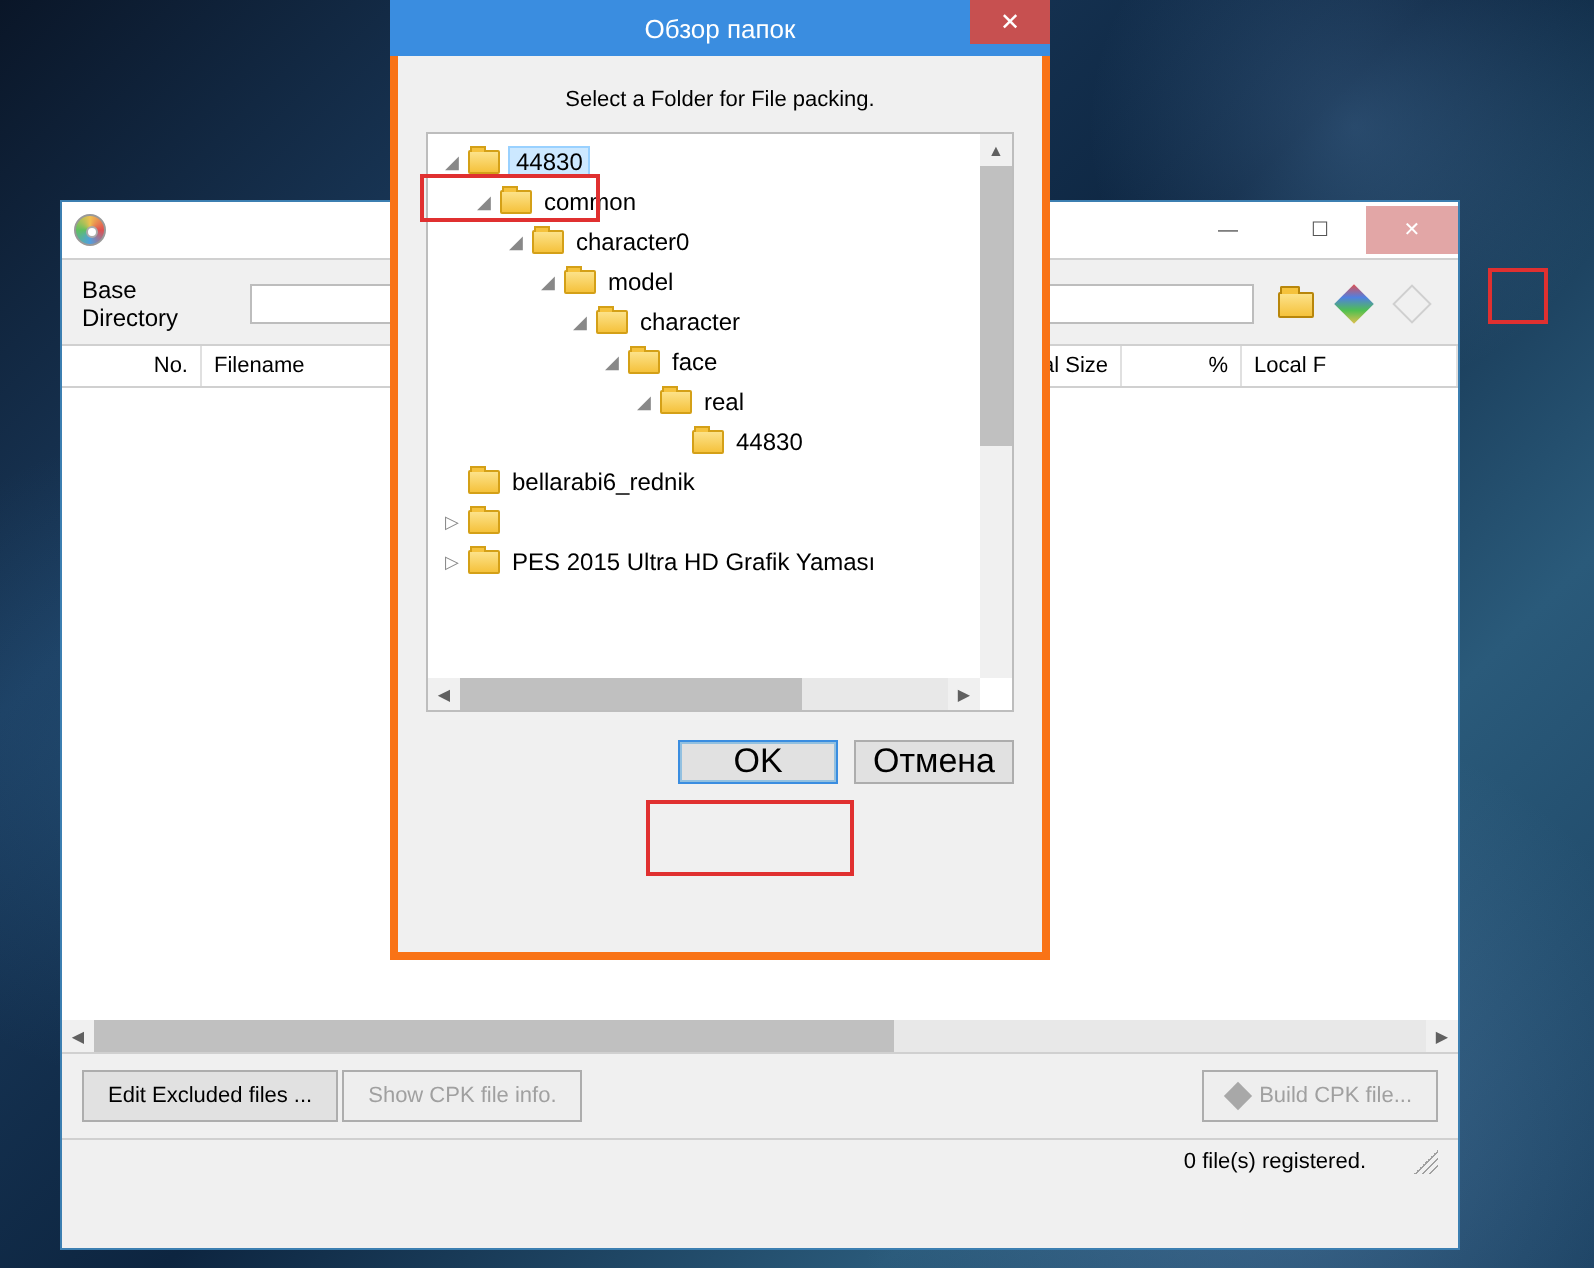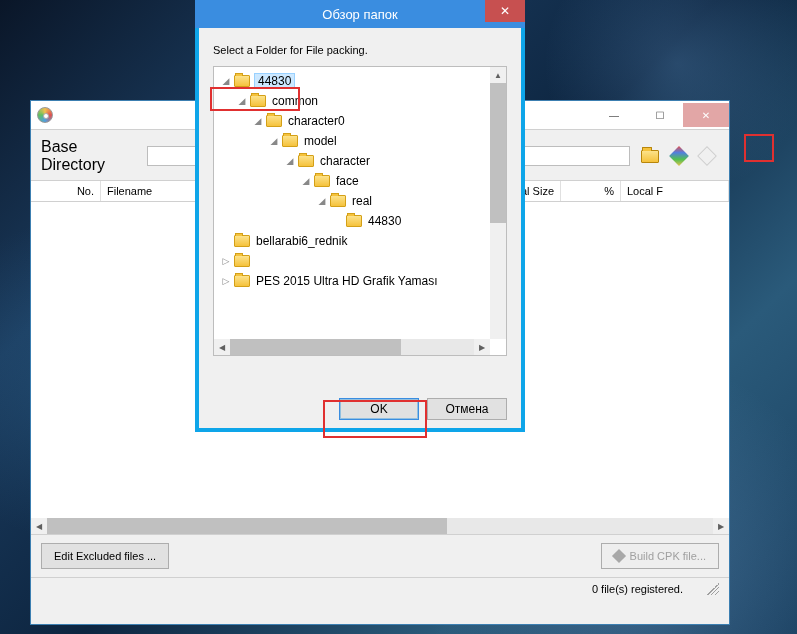--- a/index.html
+++ b/index.html
@@ -70,21 +70,21 @@
     border: 1px solid #aaa;
   }
   .toolbar-area {
     padding: 8px 10px 6px 10px;
     background: #f0f0f0;
     border-top: 1px solid #d0d0d0;
     display: flex;
     align-items: center;
     gap: 4px;
   }
-  .base-dir-label { font-size: 16px; margin-right: 4px; }
+  .base-dir-label { font-size: 12px; margin-right: 4px; }
   .base-dir-input {
     border: 1px solid #bdbdbd;
     background: #fff;
     height: 20px;
     width: 520px;
   }
   .tool-btn {
     width: 26px;
     height: 24px;
     display: flex;
@@ -221,24 +221,25 @@
       linear-gradient(135deg, transparent 50%, #a0a0a0 50%, #a0a0a0 55%, transparent 55%,
                        transparent 65%, #a0a0a0 65%, #a0a0a0 70%, transparent 70%,
                        transparent 80%, #a0a0a0 80%, #a0a0a0 85%, transparent 85%);
   }
   
   .dialog {
     position: absolute;
     left: 195px;
     top: 0px;
     width: 330px;
-    height: 432px;
-    background: #f0f0f0;
-    border: 4px solid #0ea5e9;
+    height: 480px;
+    background: #f0f0f0;
+    border: 4px solid #f97316;
     z-index: 10;
+    text-align: center;
   }
   .dialog-title {
     height: 28px;
     background: #3a8de0;
     color: #fff;
     display: flex;
     align-items: center;
     justify-content: center;
     font-size: 13px;
     position: relative;
@@ -331,25 +332,24 @@
     display: flex;
     justify-content: flex-end;
     gap: 8px;
     padding: 14px 14px 10px 14px;
   }
   .dlg-btn {
     width: 80px;
     height: 22px;
     border: 1px solid #adadad;
     background: #e1e1e1;
-    font-size: 12px;
+    font-size: 17px;
     display: flex;
     align-items: center;
     justify-content: center;
-    margin-top: 28px;
   }
   .dlg-btn.default { border: 1px solid #3a8de0; box-shadow: 0 0 0 1px #92c0e0 inset; }
   .red-highlight-tree {
     position: absolute;
     border: 2px solid #e03030;
     pointer-events: none;
     left: 210px; top: 87px;
     width: 90px; height: 24px;
     z-index: 25;
   }
@@ -405,20 +405,21 @@
       <div class="arrow">◀</div>
       <div class="track">
           <div class="thumb"></div>
         </div>
       <div class="arrow">▶</div>
     </div>
   </div>
 
   <div class="bottom-buttons">
     <div class="btn">Edit Excluded files ...</div>
+    <div class="btn disabled">Show CPK file info.</div>
     <div style="flex:1"></div>
     <div class="btn disabled">
       <span class="gray-diamond"></span>
       <span>Build CPK file...</span>
     </div>
   </div>
 
   <div class="status-bar">
     <span class="right">
       <span>0 file(s) registered.</span>

